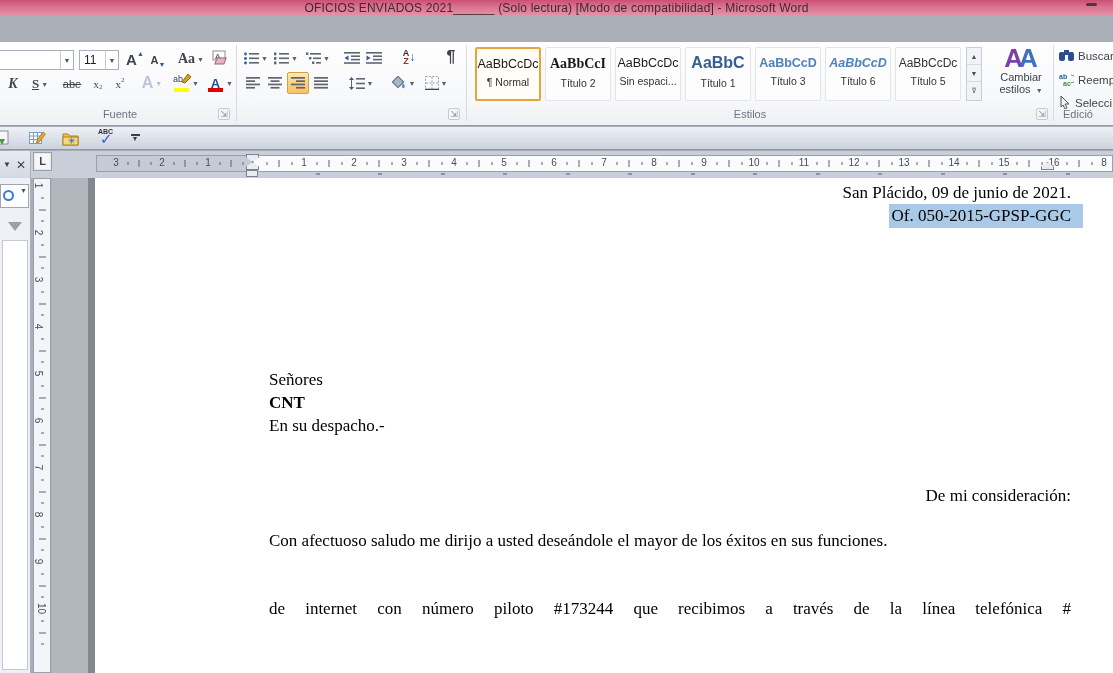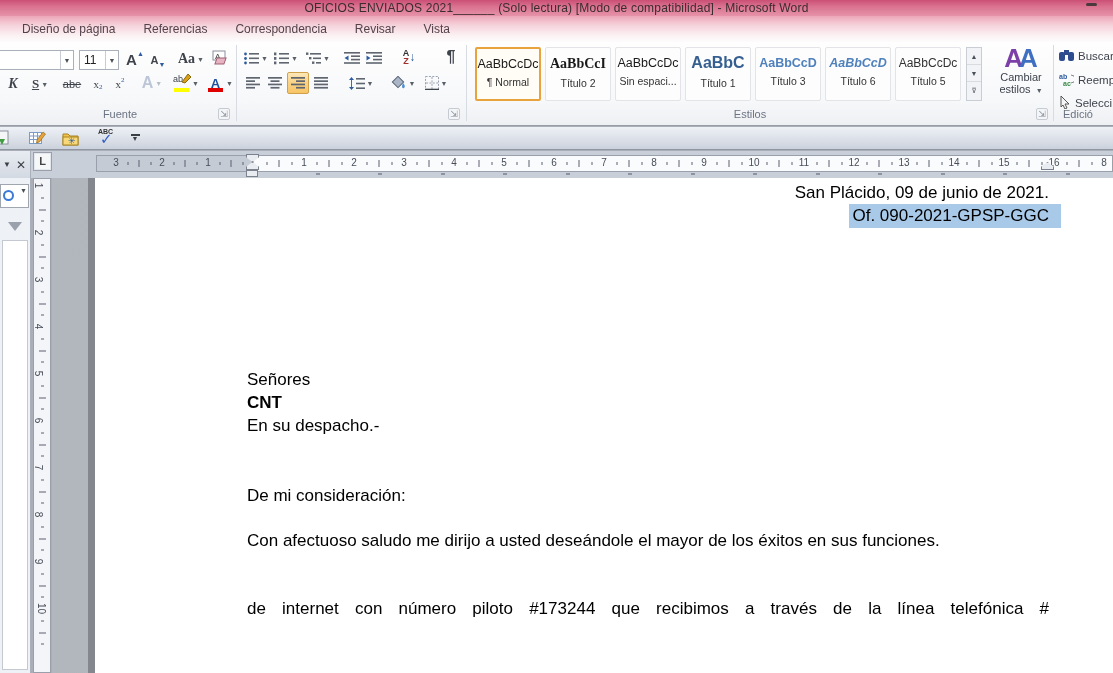--- a/index.html
+++ b/index.html
@@ -107,43 +107,36 @@
   .vnum { position:absolute; left:2px; font-size:10px; color:#474d58; transform:rotate(90deg); }
   .vtick { position:absolute; left:7px; background:#5a6170; transform:translateY(-50%); }
   .vtick-dot { width:3px; height:1px; }
   .vtick-mid { width:7px; height:1px; left:5px; }
 
   
   .docarea { position:absolute; left:52px; top:178px; width:1061px; height:495px;
     background:linear-gradient(90deg,#b2b6bd 0%, #a6abb4 60%, #9b9fa8 100%); }
   .page-shadow { position:absolute; left:36px; top:0; width:7px; height:495px; background:#84878e; }
   .page { position:absolute; left:43px; top:0; width:1018px; height:495px; background:#ffffff; }
-  .doc-line { position:absolute; left:152px; width:802px; font-size:17px; color:#000; line-height:23px; white-space:pre; }
+  .doc-line { position:absolute; left:174px; width:802px; font-size:17px; color:#000; line-height:23px; white-space:pre;font-family:Liberation Serif, serif; }
   .r-align { text-align:right; }
   .just { white-space:normal; text-align:justify; text-align-last:justify; }
   .doc-bold { font-weight:bold; }
   .sel-span { background:#a9c9e9; padding:2px 12px 3px 3px; margin-right:-12px; }
 </style>
 </head>
 <body>
 
 <div id="app">
 
   <div class="titlebar">
     <div class="title-text">OFICIOS ENVIADOS 2021______  (Solo lectura) [Modo de compatibilidad]  -  Microsoft Word</div>
     <div class="min-dash"></div>
   </div>
 
-  <div class="tabrow">
-    <div class="tab">Diseño de página</div>
-    <div class="tab">Referencias</div>
-    <div class="tab">Correspondencia</div>
-    <div class="tab">Revisar</div>
-    <div class="tab">Vista</div>
-  </div>
 
   <div class="ribbon">
     <div class="gsep" style="left:236px"></div>
     <div class="gsep" style="left:466px"></div>
     <div class="gsep" style="left:1053px"></div>
 
     <div class="combo" style="left:-30px; top:8px; width:104px;">
 
       <span class="dd-btn">▼</span>
     </div>
@@ -601,27 +594,27 @@
       <div class="vtick vtick-dot" style="top: 441.75px;"></div>
       <div class="vtick vtick-mid" style="top: 453.5px;"></div>
       <div class="vtick vtick-dot" style="top: 465.25px;"></div>
     </div>
 
   <div class="docarea">
     <div class="page-shadow"></div>
     <div class="page">
 
       <div class="doc-line r-align" style="top:3px;">San Plácido, 09 de junio de 2021.</div>
-      <div class="doc-line r-align" style="top:26px;"><span class="sel-span">Of. 090-2021-GPSP-GGC</span></div>
+      <div class="doc-line r-align" style="top:26px;"><span class="sel-span">Of. 050-2015-GPSP-GGC</span></div>
 
       <div class="doc-line" style="top:190px;">Señores</div>
       <div class="doc-line doc-bold" style="top:213px;">CNT</div>
       <div class="doc-line" style="top:236px;">En su despacho.-</div>
 
-      <div class="doc-line" style="top:306px;">De mi consideración:</div>
+      <div class="doc-line" style="top:306px;text-align:right;">De mi consideración:</div>
 
       <div class="doc-line" style="top:351px;">Con afectuoso saludo me dirijo a usted deseándole el mayor de los éxitos en sus funciones.</div>
 
       <div class="doc-line just" style="top:419px;">de internet con número piloto #173244 que recibimos a través de la línea telefónica #</div>
     </div>
   </div>
 
 </div>
 
 </body></html>

